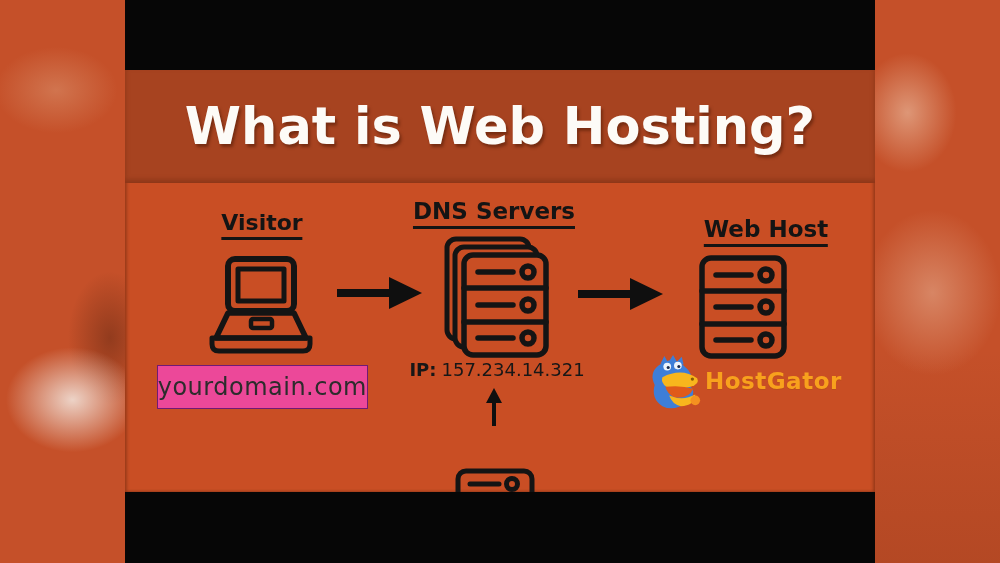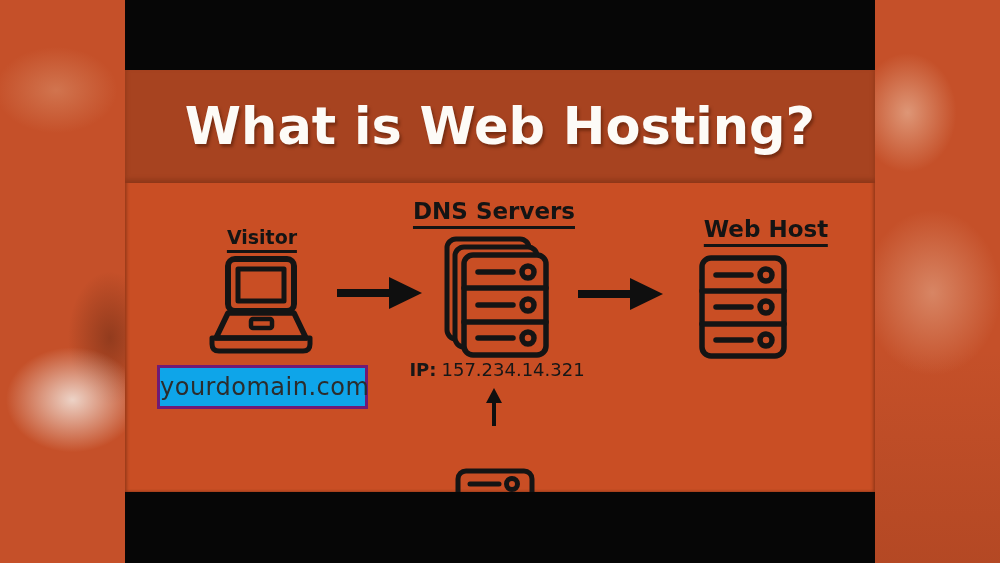--- a/index.html
+++ b/index.html
@@ -48,22 +48,22 @@
     white-space:nowrap;
   }
   .label {
     position:absolute; transform:translateX(-50%);
     font-weight:800; color:#141414; white-space:nowrap;
   }
   .label .ul { border-bottom:3px solid #141414; padding-bottom:2px; }
   .icon-abs { position:absolute; }
   .domain-box {
     position:absolute; left:32px; top:295px; width:211px; height:44px;
-    background:#0ea5e9; border:3px solid #701a75;
-    display:flex; align-items:center; justify-content:flex-start;
+    background:#ec4899; border:1px solid #701a75;
+    display:flex; align-items:center; justify-content:flex-end;
   }
   .domain-box span { font-size:24px; font-weight:400; color:#2c2c2c; letter-spacing:0.5px; }
   .ip-line {
     position:absolute; left:372px; top:289px; transform:translateX(-50%);
     font-size:18px; color:#171717; white-space:nowrap; font-weight:500;
   }
   .ip-line b { font-weight:800; margin-right:5px;text-align:right; }
   .brand {
     position:absolute; left:520px; top:282px; width:230px; height:62px;
   }
@@ -84,21 +84,21 @@
 
   <div class="frame">
     <div class="bar top"></div>
 
     <div class="content">
 
       <div class="title-band">
         <h1>What is Web Hosting?</h1>
       </div>
 
-      <div class="label" style="left:137px; top:156px; font-size:19px;">
+      <div class="label" style="left:137px; top:140px; font-size:22px;">
         <span class="ul">Visitor</span>
       </div>
       <div class="icon-abs" style="left:82px; top:185px;">
         <svg width="108" height="102" viewBox="0 0 108 102" fill="none" stroke="#141414" stroke-width="6" stroke-linejoin="round" stroke-linecap="round">
           <rect x="21" y="4" width="66" height="52" rx="7"></rect>
           <rect x="31" y="14" width="46" height="32" stroke-width="5"></rect>
           <path d="M21,58 L87,58 L99,83 L9,83 Z" stroke-width="5.5"></path>
           <rect x="44" y="64" width="21" height="9" rx="2" stroke-width="4.5"></rect>
           <path d="M5,83 L103,83 L103,89 Q103,96 96,96 L12,96 Q5,96 5,89 Z" stroke-width="5"></path>
         </svg>
@@ -155,20 +155,38 @@
           <line x1="3" y1="69" x2="85" y2="69"></line>
           <line x1="17" y1="20" x2="52" y2="20"></line>
           <circle cx="67" cy="20" r="6"></circle>
           <line x1="17" y1="52" x2="52" y2="52"></line>
           <circle cx="67" cy="52" r="6"></circle>
           <line x1="17" y1="85" x2="52" y2="85"></line>
           <circle cx="67" cy="85" r="6"></circle>
         </svg>
       </div>
 
+      <div class="brand">
+        <div class="icon-abs" style="left:0; top:0;">
+          <svg width="58" height="60" viewBox="0 0 60 62">
+            <path d="M14,14 Q30,2 42,16 Q52,24 44,34 Q56,40 44,52 Q30,62 18,56 Q6,48 10,34 Q4,22 14,14 Z" fill="#3e7ed8"></path>
+            <path d="M16,12 L20,4 L24,11 L29,3 L33,10 L38,5 L40,13 Z" fill="#3e7ed8"></path>
+            <circle cx="23" cy="15" r="4" fill="#eef4fb"></circle>
+            <circle cx="34" cy="14" r="4" fill="#eef4fb"></circle>
+            <circle cx="24" cy="16" r="1.6" fill="#1b2a4a"></circle>
+            <circle cx="35" cy="15" r="1.6" fill="#1b2a4a"></circle>
+            <path d="M18,26 Q38,16 54,27 Q57,33 47,36 Q32,40 22,36 Q16,31 18,26 Z" fill="#f8b61d"></path>
+            <circle cx="49" cy="28" r="1.7" fill="#8a5b07"></circle>
+            <path d="M21,36 Q37,34 50,38 Q45,49 30,47 Q23,43 21,36 Z" fill="#e05a1a"></path>
+            <path d="M25,45 Q39,51 52,44 Q51,56 37,56 Q28,54 25,45 Z" fill="#f8b61d"></path>
+            <circle cx="52" cy="50" r="5" fill="#f59120"></circle>
+          </svg>
+        </div>
+        <div class="brand-text">HostGator</div>
+      </div>
 
       <div class="icon-abs" style="left:360px; top:318px;">
         <svg width="18" height="38" viewBox="0 0 18 38" fill="#0f0f0f">
           <rect x="7" y="12" width="4" height="26"></rect>
           <path d="M9,0 L17,15 L1,15 Z"></path>
         </svg>
       </div>
 
       <div class="icon-abs" style="left:330px; top:398px;">
         <svg width="80" height="26" viewBox="0 0 80 26" fill="none" stroke="#141414" stroke-width="5" stroke-linejoin="round" stroke-linecap="round">

